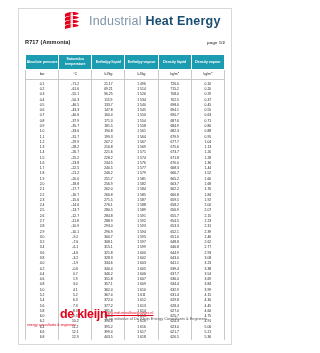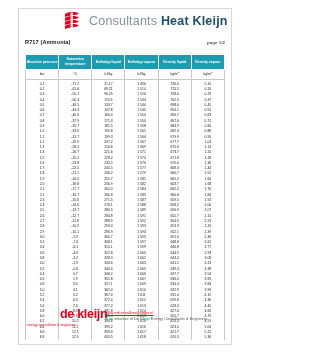--- a/index.html
+++ b/index.html
@@ -87,21 +87,21 @@
 <div class="page">
 
   <div class="hdr">
     <svg class="logo" viewBox="0 0 44 44">
       <path d="M8 6 C16 1, 28 1, 36 5 C30 9, 16 9, 8 12 Z" fill="#e2001a"></path>
       <path d="M8 14 C16 9, 28 9, 36 13 C30 17, 16 17, 8 20 Z" fill="#e2001a"></path>
       <path d="M8 22 C16 17, 28 17, 36 21 C30 25, 16 25, 8 28 Z" fill="#e2001a"></path>
       <path d="M8 30 C16 25, 28 25, 36 29 C30 33, 16 33, 8 36 Z" fill="#e2001a"></path>
       <rect x="19" y="3" width="5" height="34" fill="#ffffff" opacity="0.85"></rect>
     </svg>
-    <div class="brand"><span class="b1">Consultants </span><span class="b2">Heat Kleijn</span></div>
+    <div class="brand"><span class="b1">Industrial </span><span class="b2">Heat Energy</span></div>
   </div>
 
   <div class="subhdr">
     <div class="refrig">R717 (Ammonia)</div>
     <div class="pageno">page 1/2</div>
   </div>
 
   <div class="tblwrap">
     <table>
       <thead>

